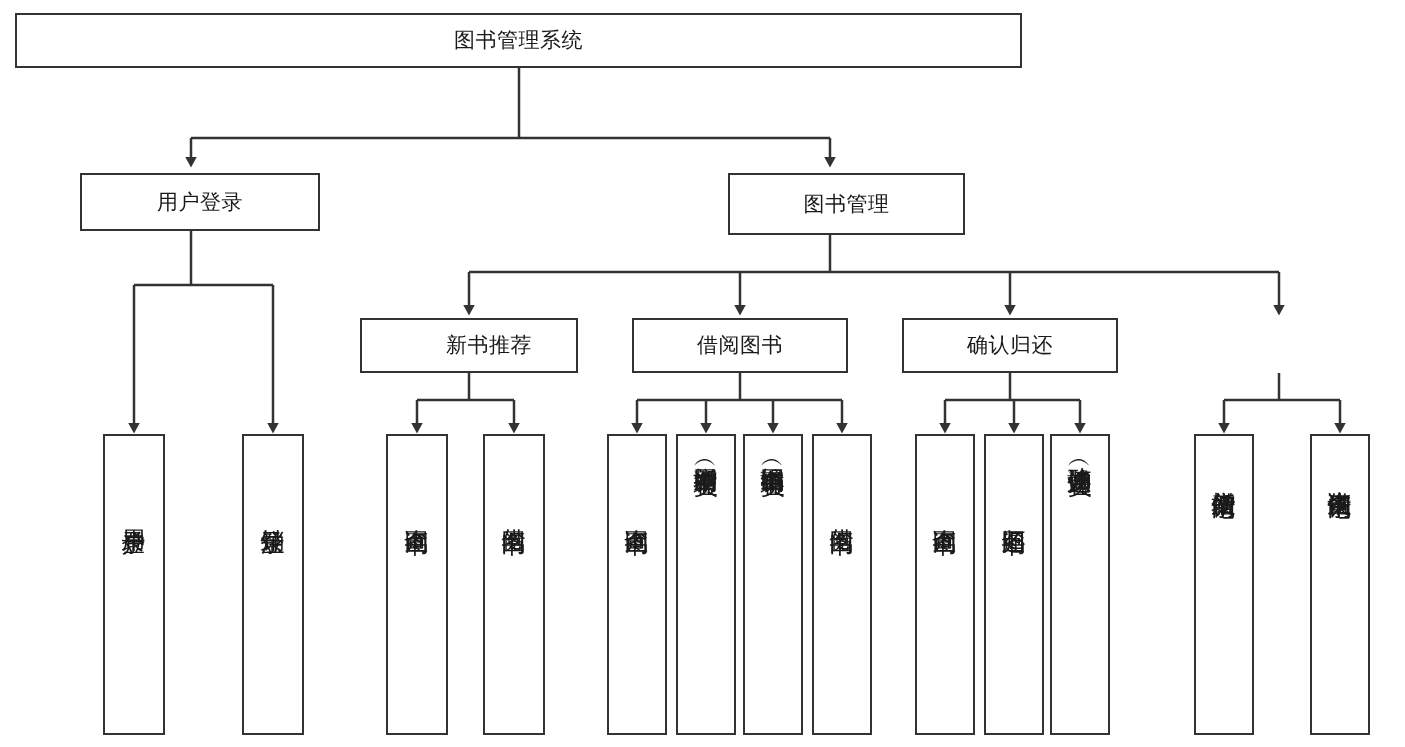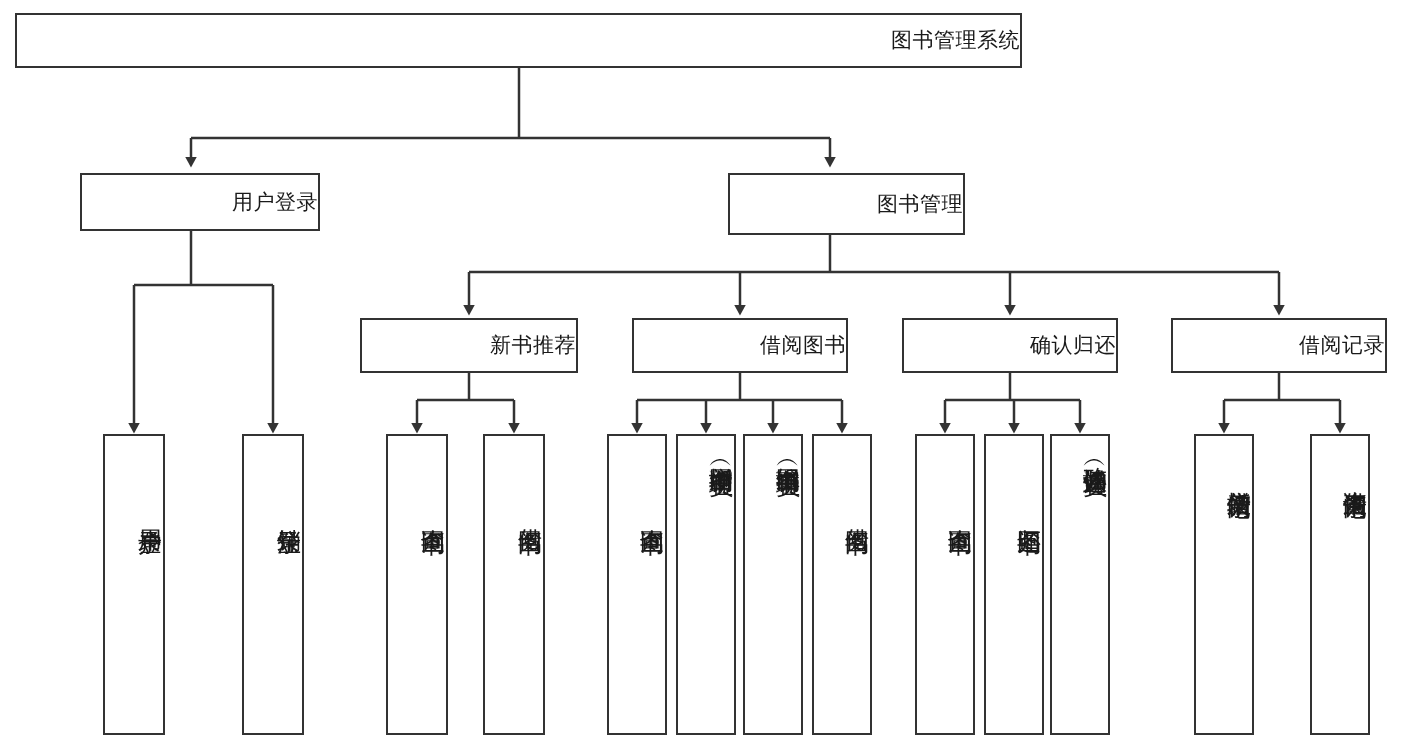--- a/index.html
+++ b/index.html
@@ -25,21 +25,21 @@
     height: 747px;
     pointer-events: none;
   }
   .node {
     position: absolute;
     box-sizing: border-box;
     background: #ffffff;
     border: 2.5px solid #333333;
     display: flex;
     align-items: center;
-    justify-content: flex-end;
+    justify-content: center;
     color: #1a1a1a;
   }
   .node .label {
     display: block;
     text-align: center;
     line-height: 1.15;
   }
   .node.horizontal .label {
     font-size: 21px;
     letter-spacing: 0.5px;
@@ -145,23 +145,20 @@
 
   <div class="node horizontal" style="left:360px; top:318px; width:218px; height:55px;padding-left:40px;">
     <span class="label">新书推荐</span>
   </div>
   <div class="node horizontal" style="left:632px; top:318px; width:216px; height:55px;">
     <span class="label">借阅图书</span>
   </div>
   <div class="node horizontal" style="left:902px; top:318px; width:216px; height:55px;">
     <span class="label">确认归还</span>
   </div>
-  <div class="node horizontal" style="left:1171px; top:318px; width:216px; height:55px;">
-    <span class="label">借阅记录</span>
-  </div>
 
   <div class="node vertical mid" style="left:103px; top:434px; width:62px; height:301px;">
     <span class="label">用户登录</span>
   </div>
   <div class="node vertical mid" style="left:242px; top:434px; width:62px; height:301px;">
     <span class="label">注销登录</span>
   </div>
 
   <div class="node vertical mid" style="left:386px; top:434px; width:62px; height:301px;">
     <span class="label">查询图书</span>

